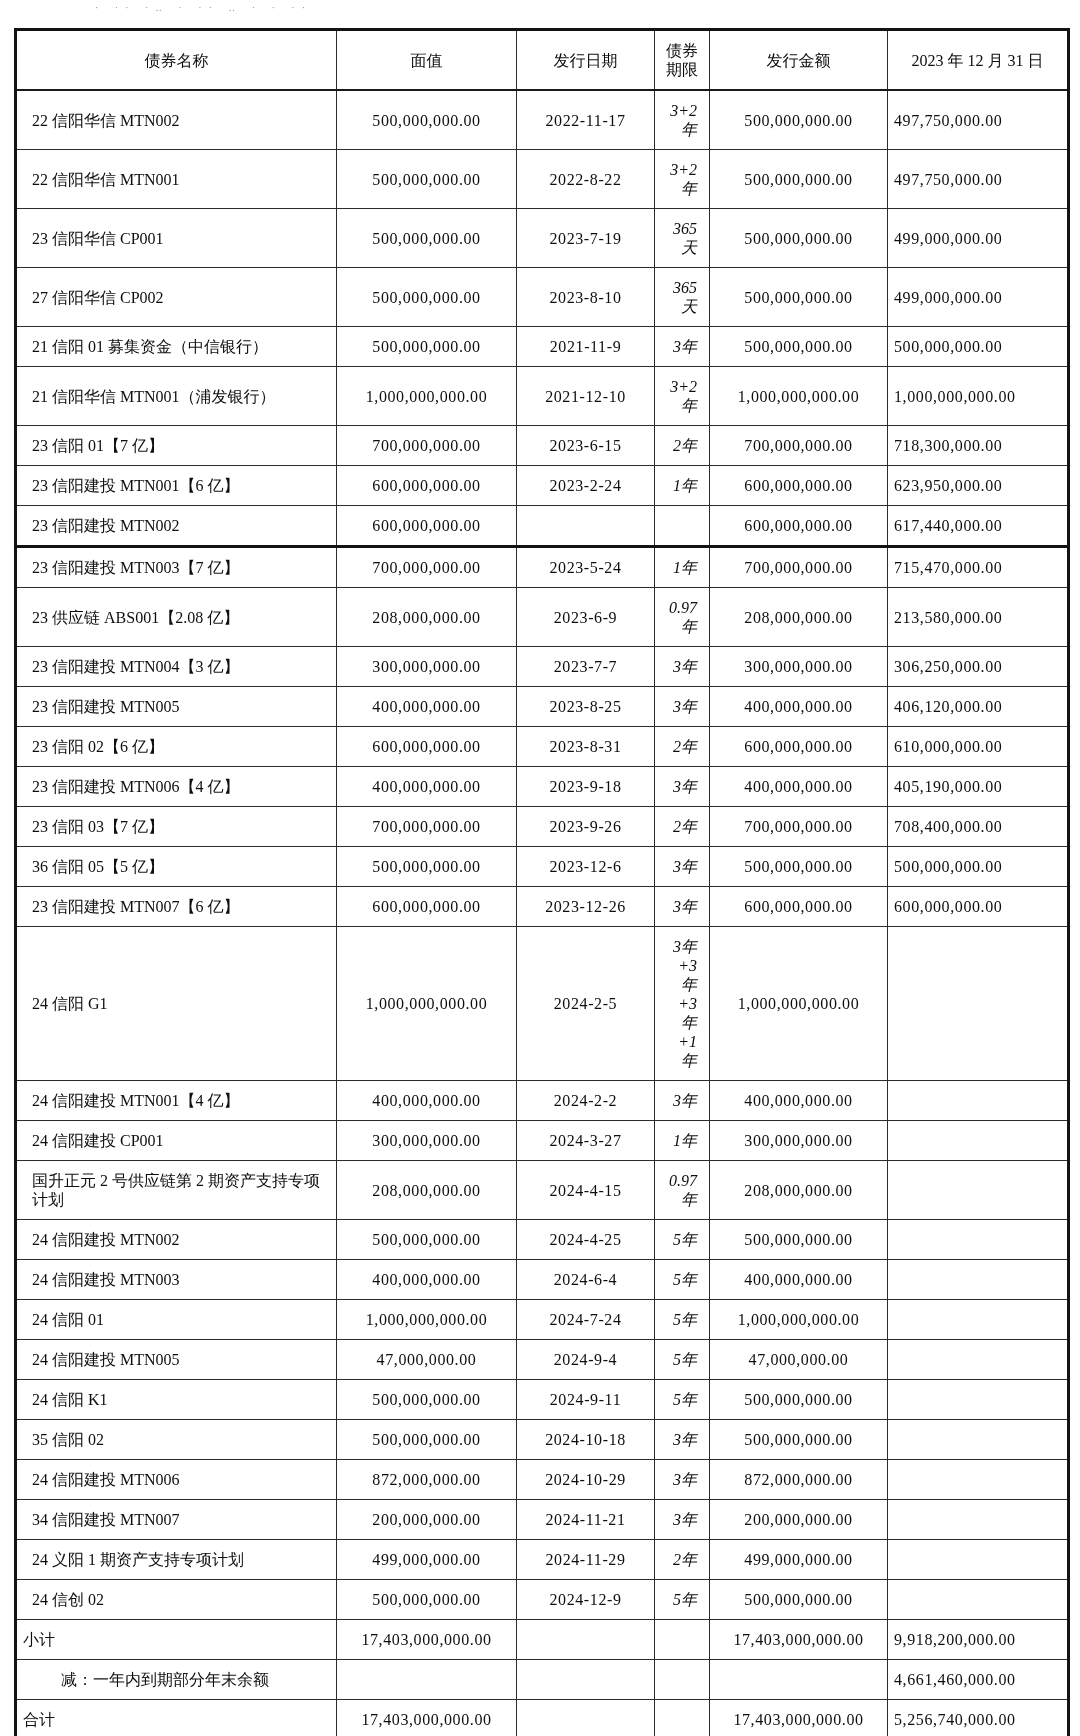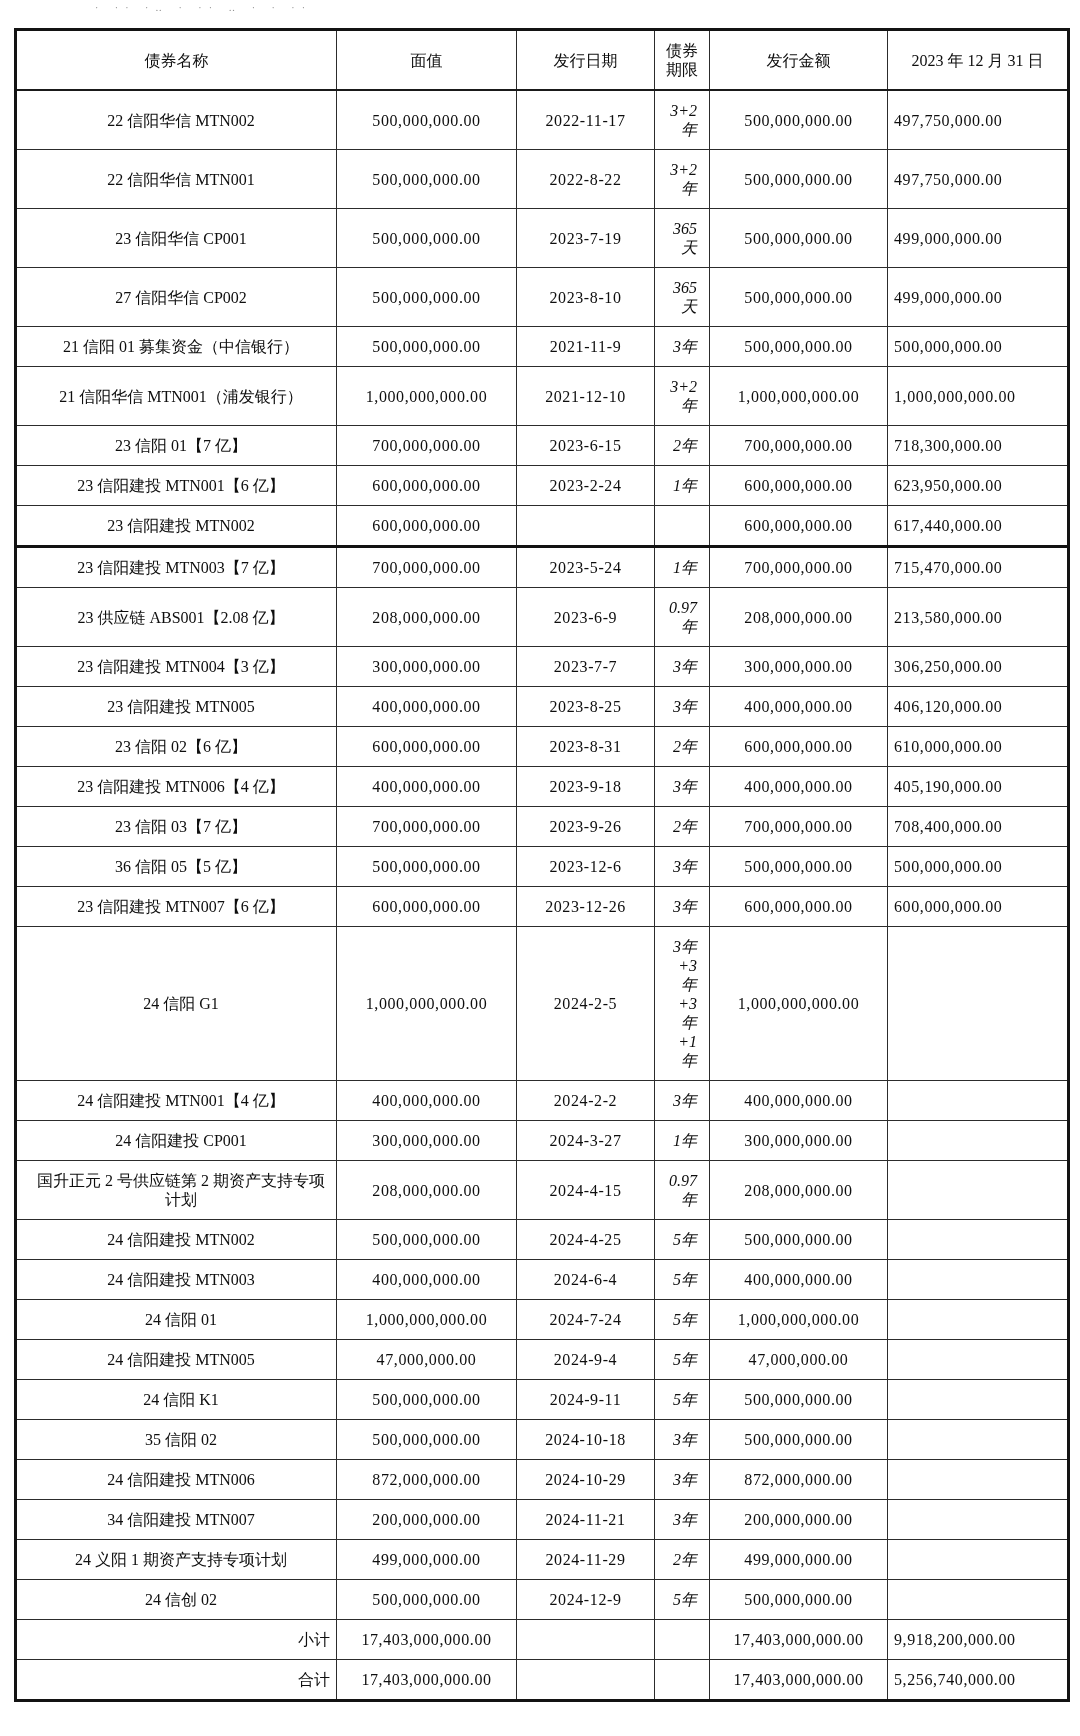--- a/index.html
+++ b/index.html
@@ -36,26 +36,26 @@
     font-weight: normal;
     vertical-align: middle;
     overflow: hidden;
   }
   thead th {
     text-align: center;
     white-space: pre-line;
     padding: 10px 2px;
     border-bottom: 2px solid #1a1a1a;
   }
-  td.col-name { text-align: center; padding-left: 15px; }
+  td.col-name { text-align: left; padding-left: 15px; }
   td.col-face_value, td.col-issue_date, td.col-issue_amount { text-align: center; letter-spacing: 0.6px; }
   td.col-term { text-align: right; white-space: pre-line; padding: 10px 12px; font-style: italic; }
   td.col-balance { padding-right: 10px; letter-spacing: 0.6px; }
   tr.sep-after td { border-bottom: 3.4px solid #121212; }
-  tr.total-row td.col-name { text-align: right; padding-left: 6px; }
+  tr.total-row td.col-name { text-align: left; padding-left: 6px; }
   tr.reduce-row td.col-name { padding-left: 44px; }
 </style>
 </head>
 <body>
 
 <div class="scan-noise">· ·· ·‥ · ·· ‥ · · ··</div>
 
 <table class="bond-table">
   <colgroup>
     <col style="width:321px">
@@ -345,20 +345,28 @@
         <td class="col-balance"></td>
       </tr>
       <tr class="total-row">
         <td class="col-name">小计</td>
         <td class="col-face_value">17,403,000,000.00</td>
         <td class="col-issue_date"></td>
         <td class="col-term"></td>
         <td class="col-issue_amount">17,403,000,000.00</td>
         <td class="col-balance">9,918,200,000.00</td>
       </tr>
+      <tr class="reduce-row">
+        <td class="col-name">减：一年内到期部分年末余额</td>
+        <td class="col-face_value"></td>
+        <td class="col-issue_date"></td>
+        <td class="col-term"></td>
+        <td class="col-issue_amount"></td>
+        <td class="col-balance">4,661,460,000.00</td>
+      </tr>
       <tr class="total-row">
         <td class="col-name">合计</td>
         <td class="col-face_value">17,403,000,000.00</td>
         <td class="col-issue_date"></td>
         <td class="col-term"></td>
         <td class="col-issue_amount">17,403,000,000.00</td>
         <td class="col-balance">5,256,740,000.00</td>
       </tr>
     </tbody>
 </table>

